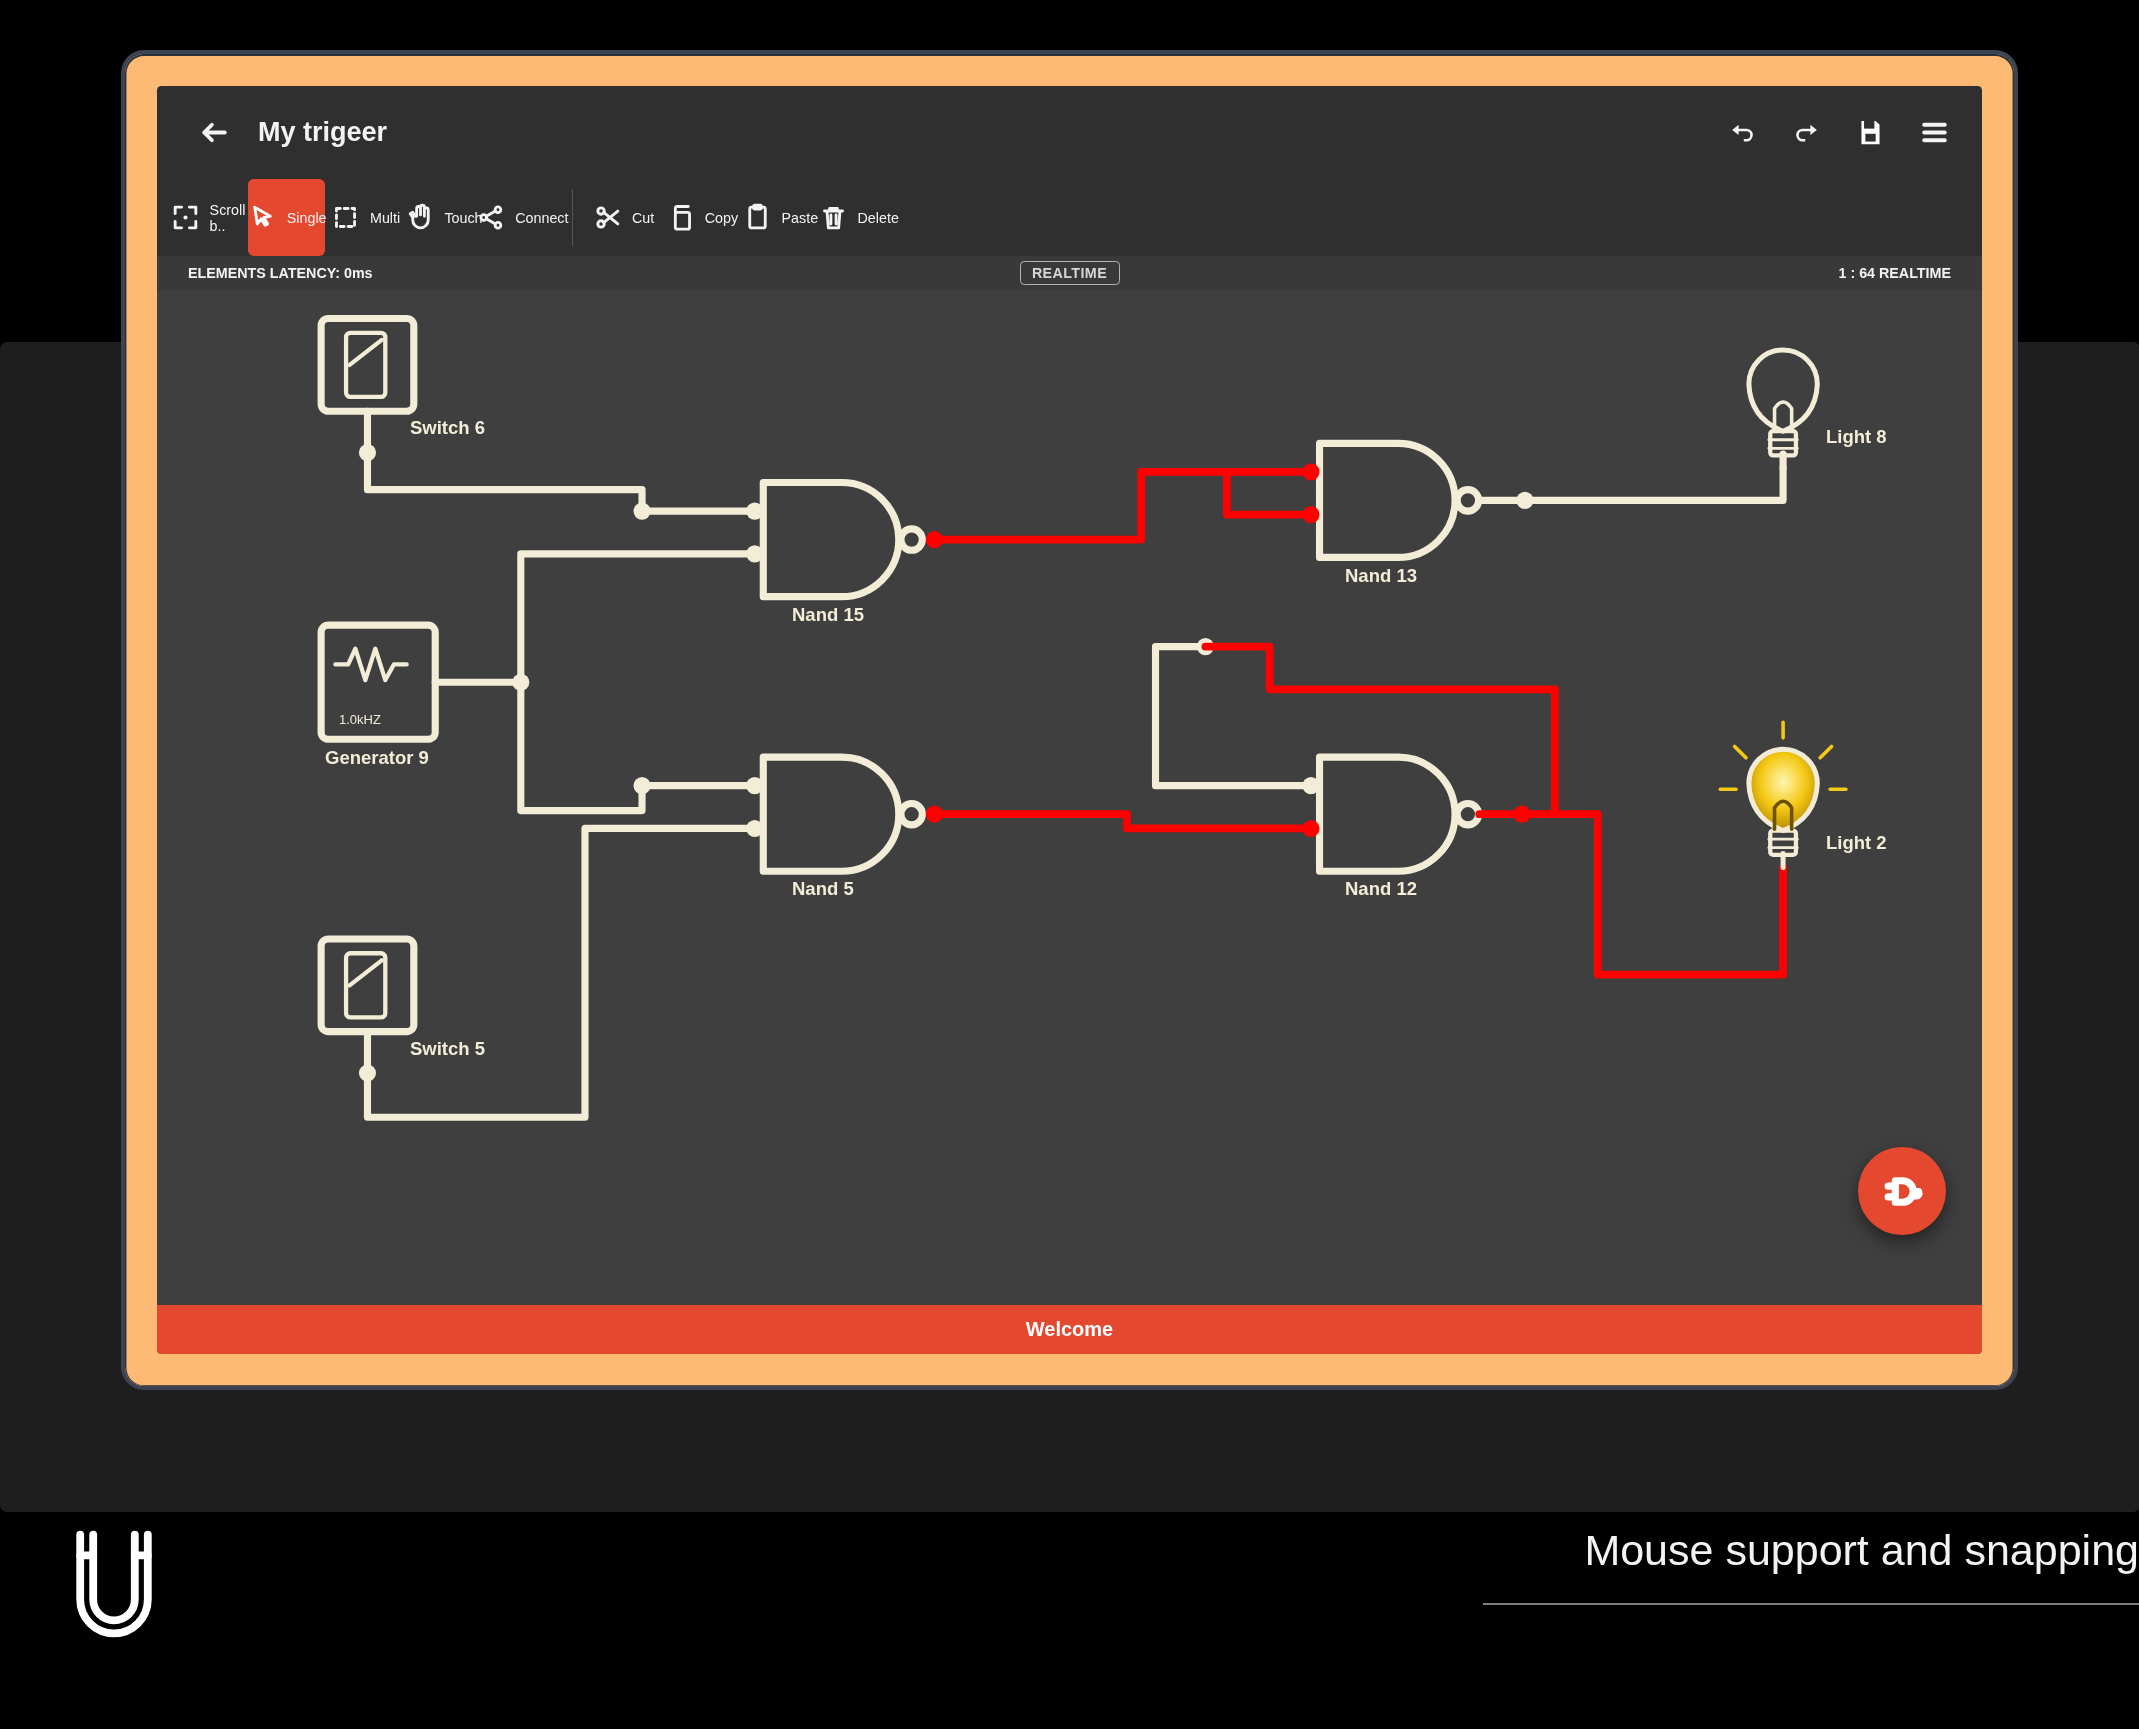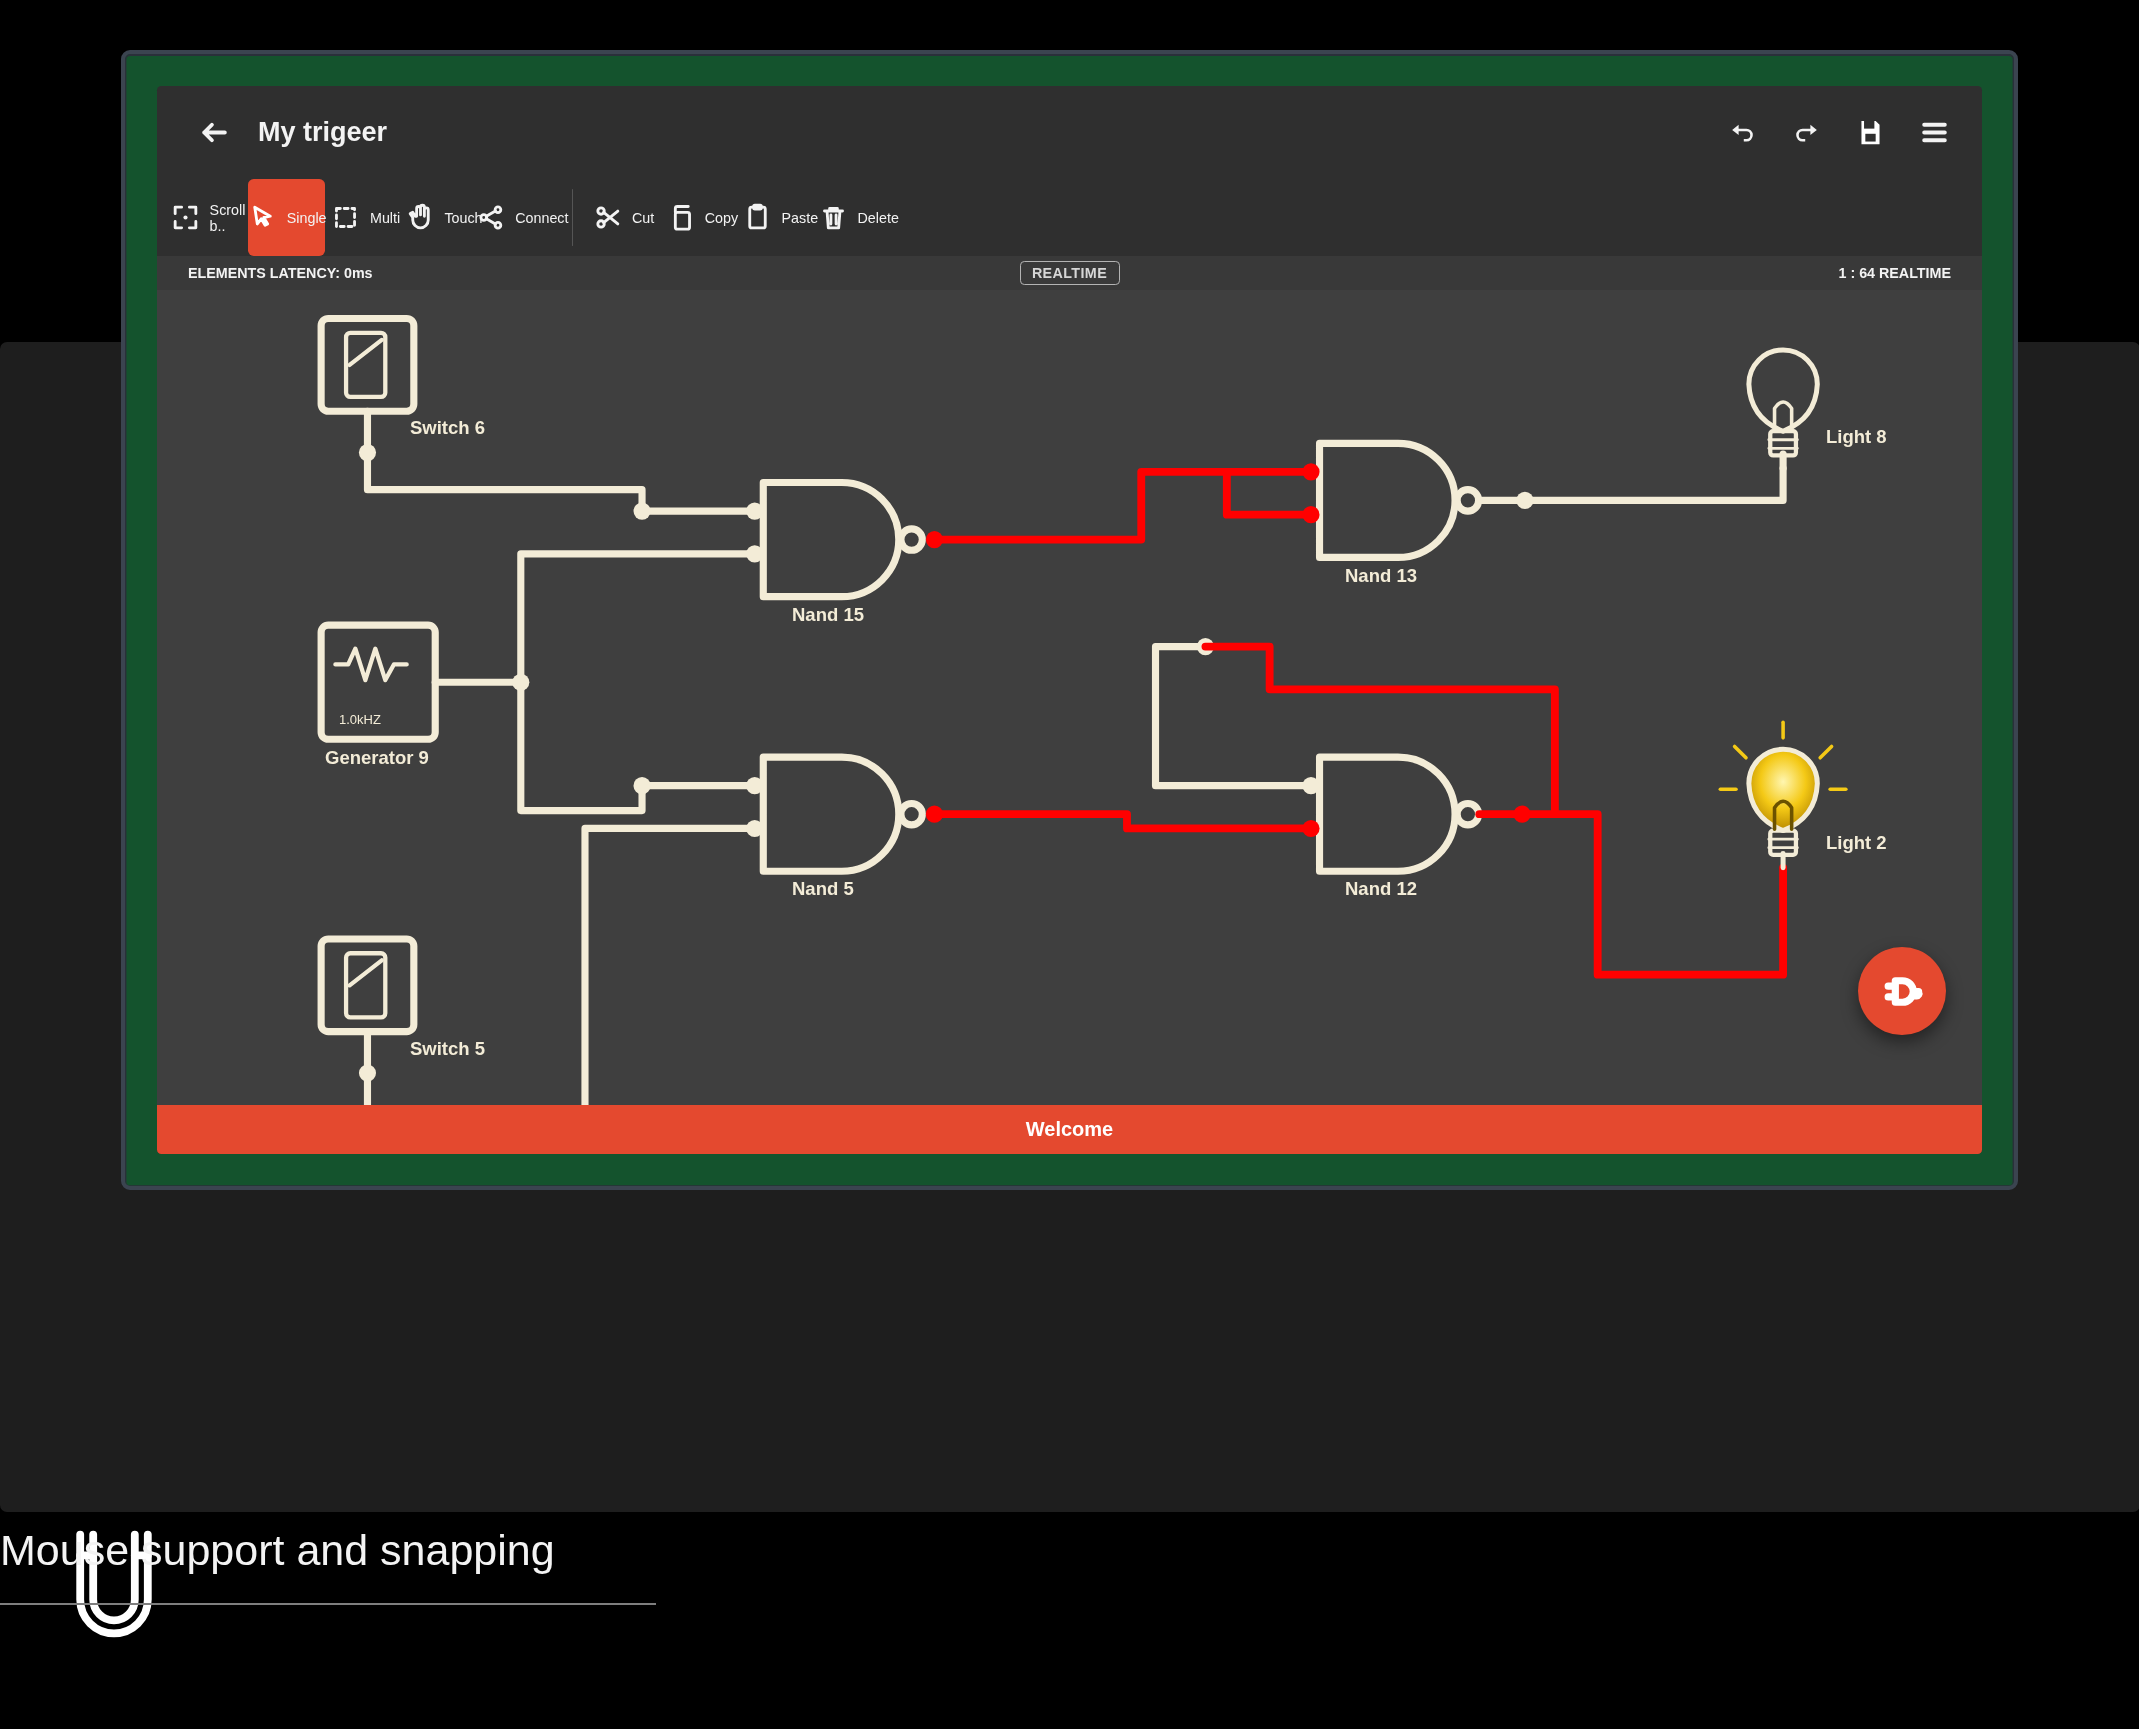--- a/index.html
+++ b/index.html
@@ -5,21 +5,21 @@
   :root{
     --bg:#000000; --bg2:#1e1e1e; --screen:#2f2f2f; --canvas:#3f3f3f;
     --cream:#f3ecd7; --accent:#e4492f; --accent2:#e0492e;
     --text:#f3f3f3; --muted:#c8c8c8; --on:#ff0000;
   }
   *{box-sizing:border-box}
   html,body{margin:0;padding:0;background:var(--bg);width:2140px;height:1729px;font-family:Verdana,Geneva,sans-serif;color:var(--text);overflow:hidden}
   .stage{position:absolute;inset:0}
   .bg-card{position:absolute;left:0;top:342px;width:2140px;height:1170px;background:var(--bg2);border-radius:7.1px}
   
-  .tablet{position:absolute;left:121px;top:50px;width:1897px;height:1140px;border-radius:9px;background:#14532d;border:4.3px solid #3b4450;box-shadow:0 0.7px 0 1.4px #2a303a inset}
+  .tablet{position:absolute;left:121px;top:50px;width:1897px;height:1340px;border-radius:23px;background:#fdba74;border:4.3px solid #3b4450;box-shadow:0 0.7px 0 1.4px #2a303a inset}
   .screen{position:absolute;left:32px;top:32px;right:32px;bottom:32px;background:var(--screen);border-radius:4.3px;overflow:hidden}
 
   
   .titlebar{display:flex;align-items:center;height:93px;padding:0 31px 0 39px}
   .back-btn{width:36px;height:36px;display:flex;align-items:center;justify-content:center;cursor:pointer}
   .back-btn svg{width:31px;height:31px;stroke:var(--text);stroke-width:3;fill:none;stroke-linecap:round;stroke-linejoin:round}
   .title{font-size:27px;font-weight:700;margin-left:26px}
   .title-right{margin-left:auto;display:flex;align-items:center;gap:30px}
   .ibtn{width:34px;height:34px;display:flex;align-items:center;justify-content:center;cursor:pointer}
   .ibtn svg{width:31px;height:31px}
@@ -51,21 +51,21 @@
   .thin-label{position:absolute;font-size:13px;font-weight:400;color:var(--cream)}
 
   
   .bottom{position:absolute;left:0;right:0;bottom:0;height:49px;background:var(--accent);display:flex;align-items:center;justify-content:center;font-size:20px;font-weight:700;color:#fff}
 
   
   .fab{position:absolute;right:36px;bottom:70px;width:88px;height:88px;border-radius:50%;background:var(--accent);display:flex;align-items:center;justify-content:center;box-shadow:0 7.1px 17px rgba(0,0,0,.45);cursor:pointer}
   .fab svg{width:43px;height:43px;stroke:#fff;stroke-width:4;fill:none;stroke-linecap:round;stroke-linejoin:round}
 
   
-  .caption{position:absolute;left:0;right:0;top:1526px;display:flex;flex-direction:column;align-items:flex-start;gap:28px;color:var(--text)}
+  .caption{position:absolute;left:0;right:0;top:1526px;display:flex;flex-direction:column;align-items:flex-end;gap:28px;color:var(--text)}
   .caption .cap-text{font-size:43px}
   .caption .underline{width:656px;height:2.1px;background:#7e7e7e}
   .magnet{position:absolute;left:46px;top:1519px}
   .magnet svg{width:136px;height:143px;stroke:#fff;stroke-width:6;fill:none;stroke-linecap:round;stroke-linejoin:round}
 </style>
 </head>
 <body>
 
 <div class="stage">
   <div class="bg-card"></div>

